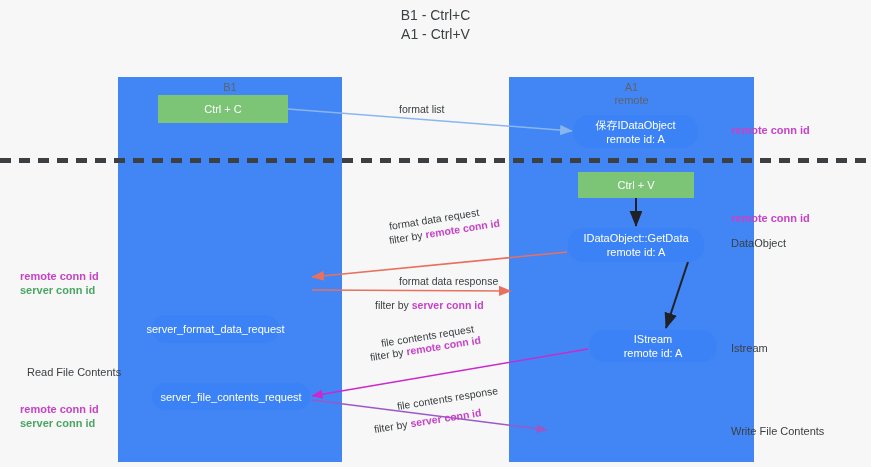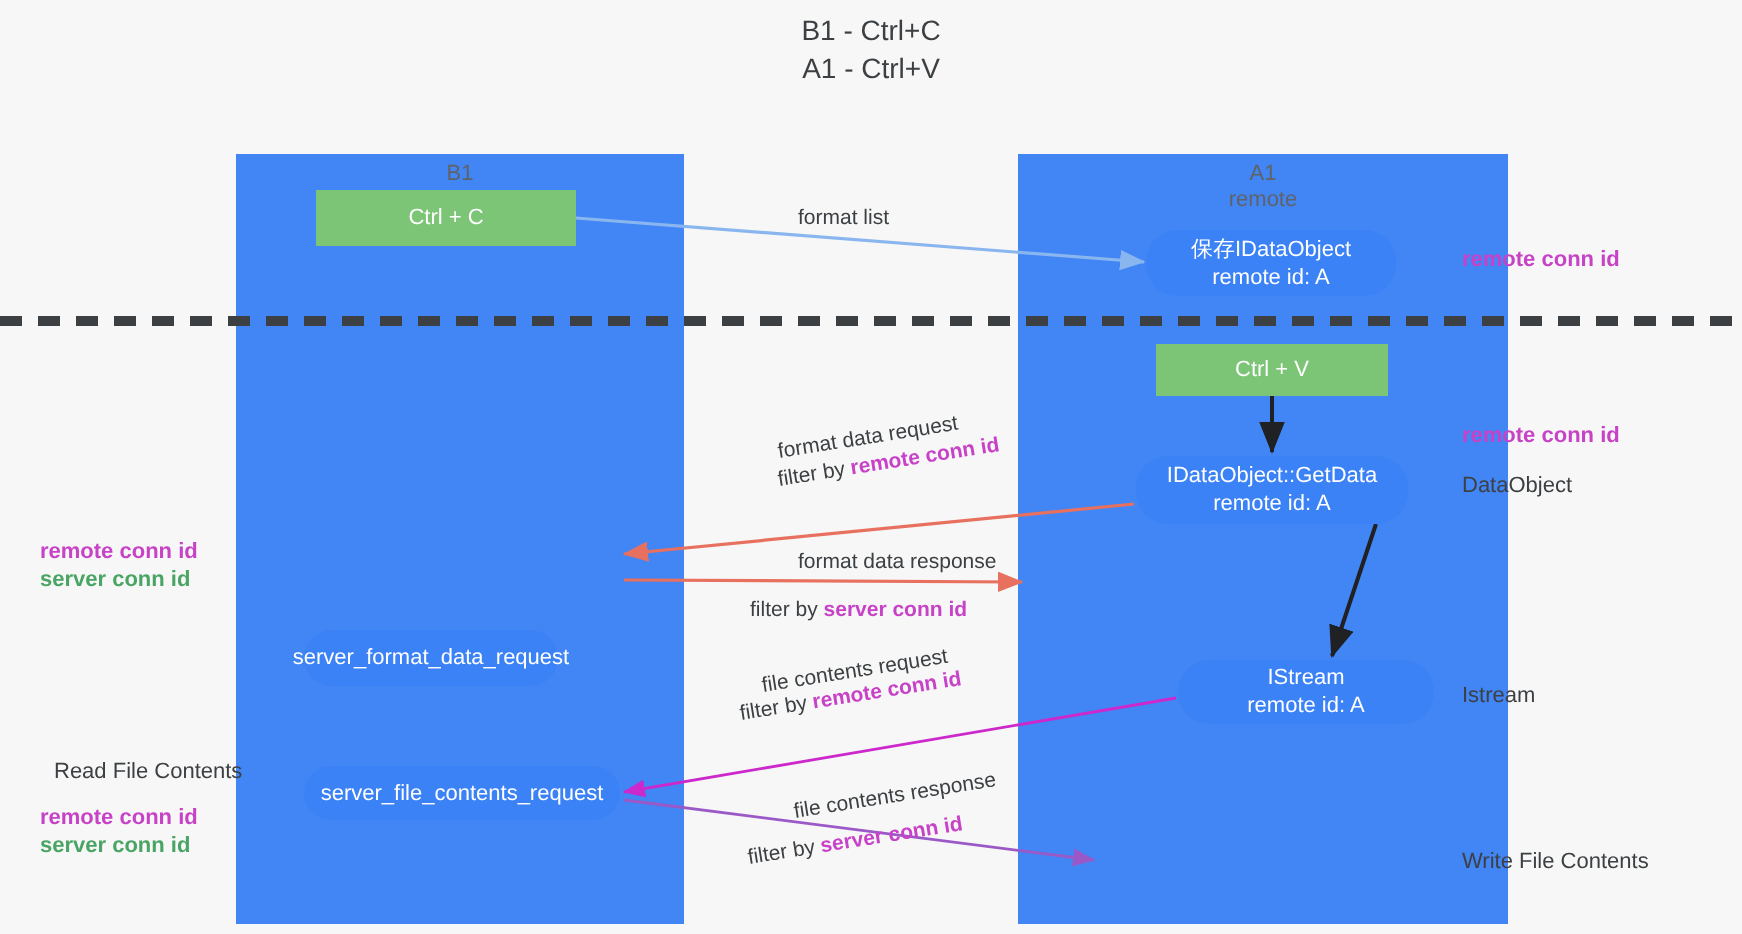--- a/index.html
+++ b/index.html
@@ -103,21 +103,21 @@
   }
   .side-note .pink  { color: #c742c7; font-weight: bold; }
   .side-note .green { color: #4aa564; font-weight: bold; }
   .side-note .plain { color: #3c4043; }
   #note-r1 { left: 731px; top: 123px; }
   #note-r2 { left: 731px; top: 211px; }
   #note-r3 { left: 731px; top: 236px; }
   #note-r4 { left: 731px; top: 341px; }
   #note-r5 { left: 731px; top: 424px; }
   #note-l1 { left: 20px; top: 269px; text-align: left; }
-  #note-l2 { left: 27px; top: 379px; text-align: right; }
+  #note-l2 { left: 27px; top: 365px; text-align: right; }
   #note-l3 { left: 20px; top: 402px; text-align: left; }
 
   
   .edge-label {
     position: absolute;
     font-size: 10.5px;
     line-height: 14px;
     color: #3c4043;
     white-space: nowrap;
     z-index: 4;

